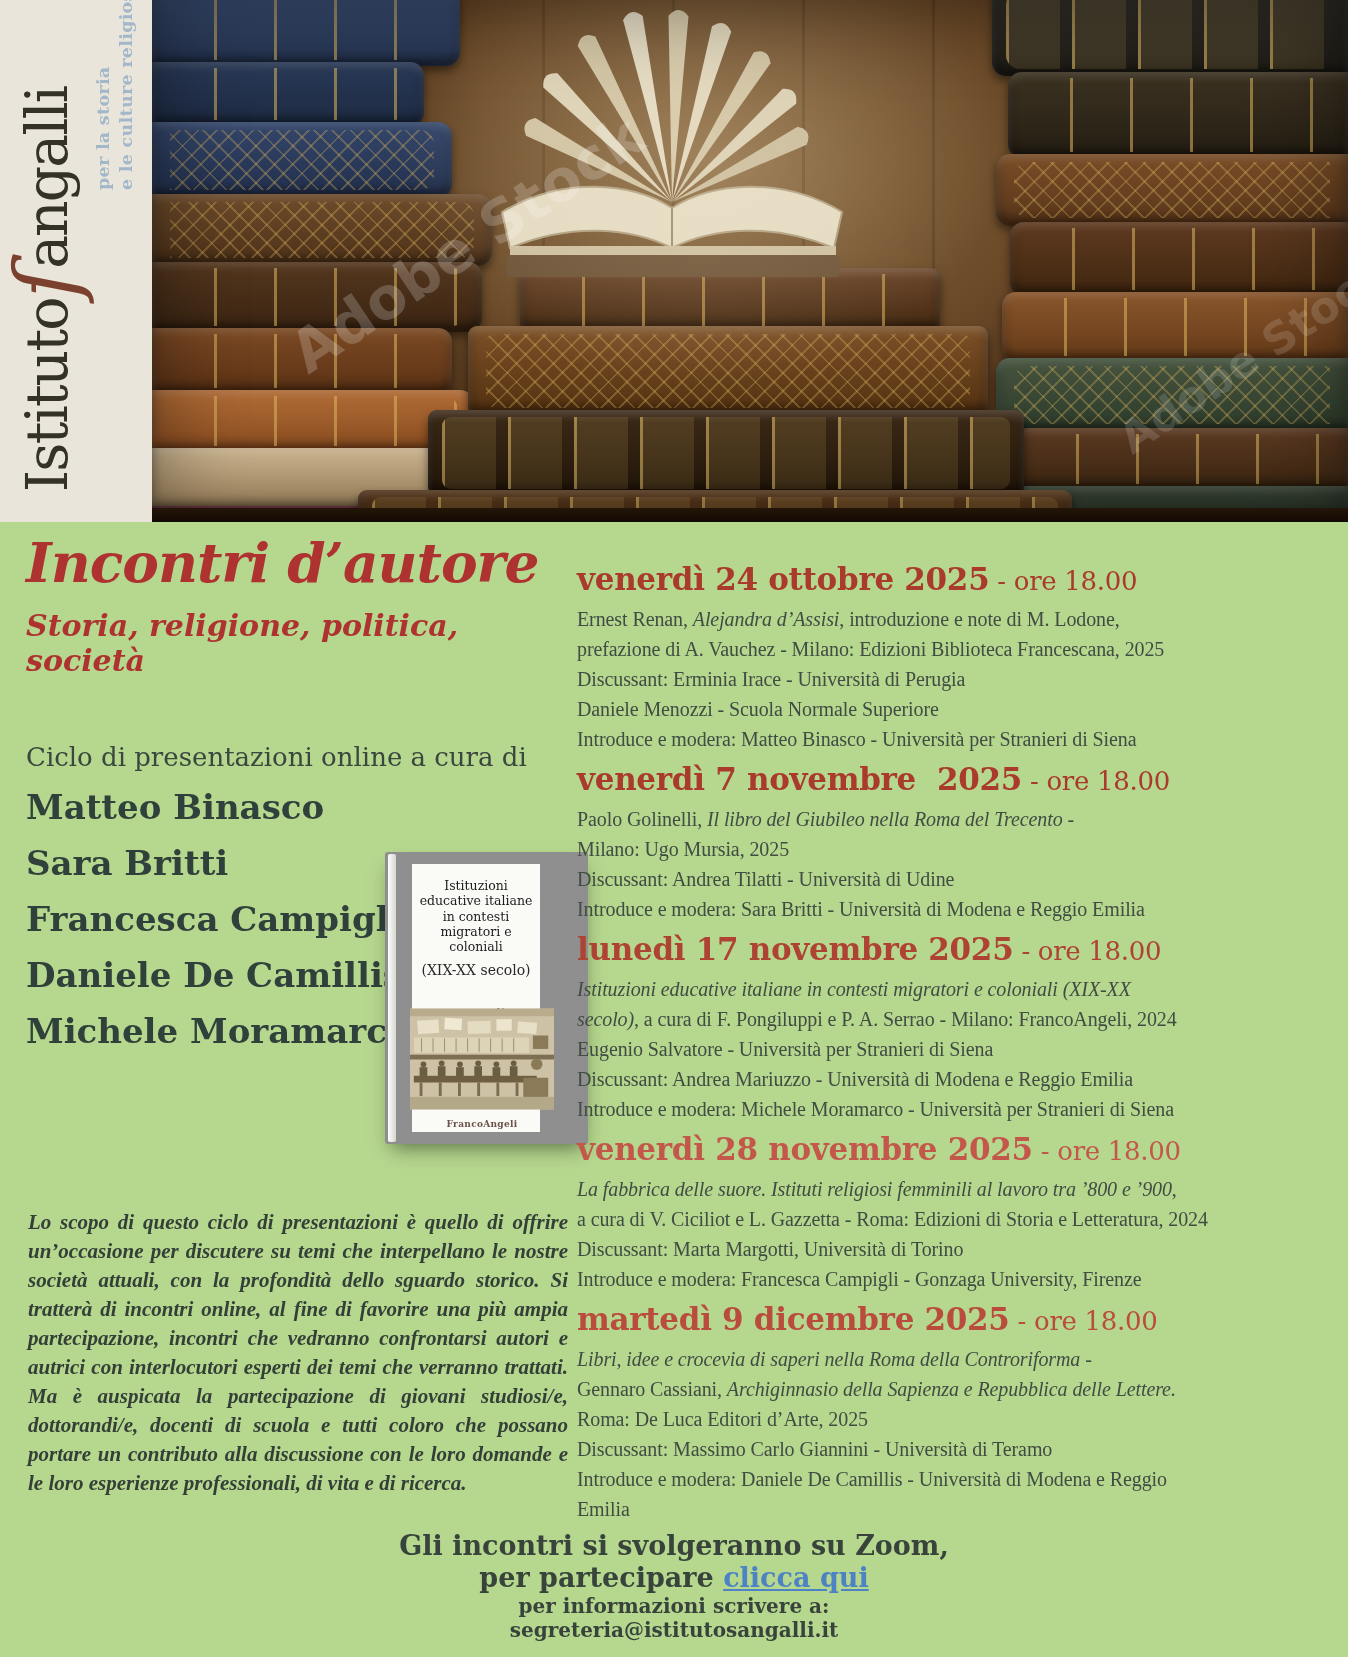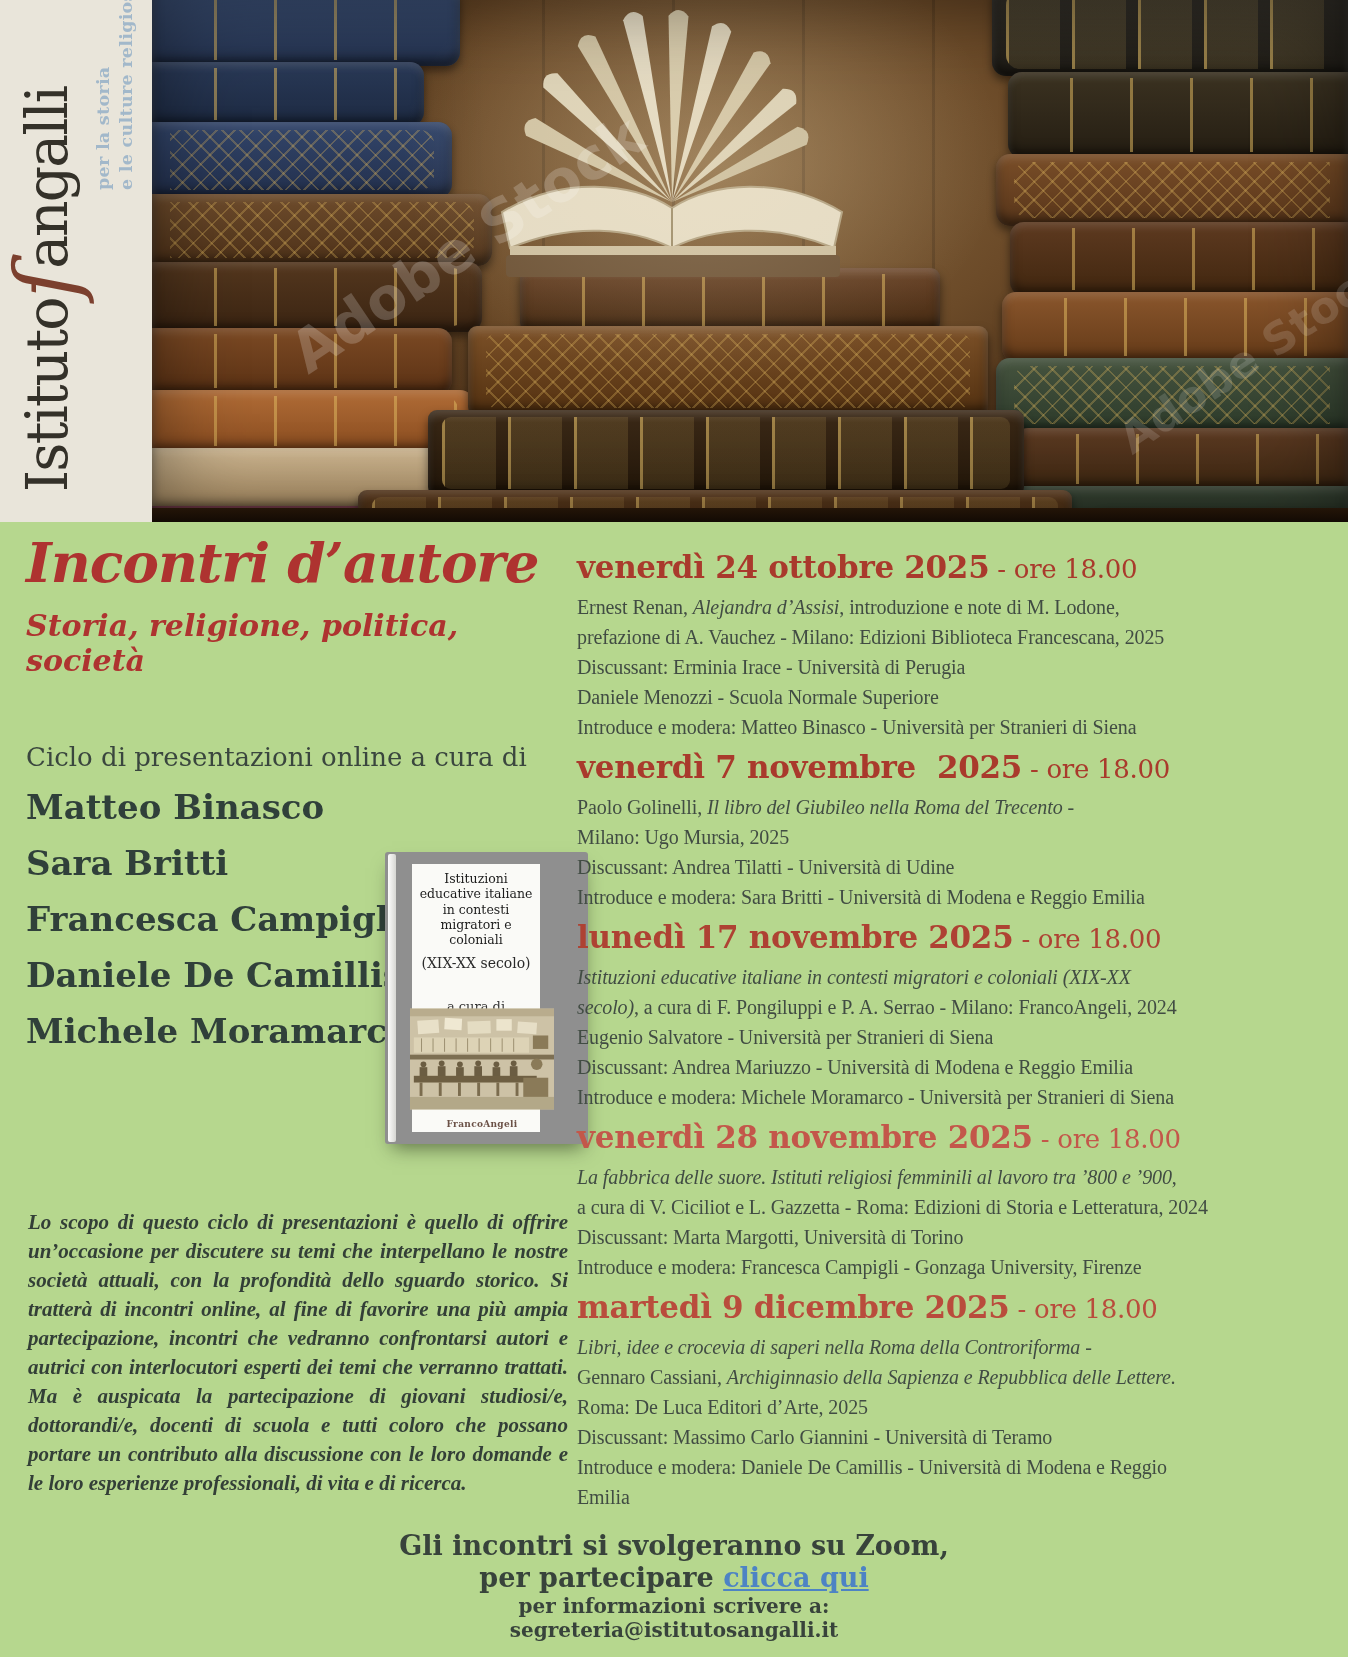--- a/index.html
+++ b/index.html
@@ -64,33 +64,33 @@
   .descr{position:absolute;left:2px;top:678px;width:540px;margin:0;
     font-family:"Liberation Serif",serif;font-style:italic;font-weight:bold;
     font-size:21px;line-height:29px;text-align:justify;color:#333f37;}
 
   
   .book{position:absolute;left:385px;top:330px;width:203px;height:292px;background:#8f8f8f;border-radius:3px;
     box-shadow:1px 10px 18px -6px rgba(25,35,15,.55);}
   .bk-spine-hl{position:absolute;left:3px;top:2px;bottom:2px;width:8px;border-radius:2px;
     background:linear-gradient(90deg,#fdfdfc,#d6d6d2);}
   .bk-panel{position:absolute;left:27px;top:12px;bottom:12px;width:128px;background:#fafaf7;text-align:center;}
-  .bk-title{margin:7px 6px 0;font-size:12.5px;line-height:1.22;color:#1d1d1d;}
+  .bk-title{margin:14px 6px 0;font-size:12.5px;line-height:1.22;color:#1d1d1d;}
   .bk-sub{margin-top:8px;font-size:14px;color:#2a2a2a;}
   .bk-cura{margin-top:28px;font-size:13px;color:#333;}
   .bk-ed{font-size:9.5px;line-height:1.3;color:#222;}
   .bk-photo{position:absolute;left:25px;top:155px;width:144px;height:104px;}
   .bk-pub{position:absolute;left:25px;bottom:15px;width:144px;text-align:center;
     font-size:9px;font-weight:bold;letter-spacing:.3px;color:#6b5147;}
 
   
   .right-col{position:absolute;left:577px;top:24px;width:760px;}
   .event{margin-bottom:6px;}
   .event-heading{font-size:31px;font-weight:bold;line-height:36px;margin:7px 0 5px;letter-spacing:-.3px;}
-  .event:first-child .event-heading{margin-top:3px;}
+  .event:first-child .event-heading{margin-top:15px;}
   .event-date{white-space:pre-wrap;}
   .event-time{font-size:26px;font-weight:normal;}
   .event-line{font-family:"Liberation Serif",serif;font-size:20px;line-height:30px;
     color:#414c43;white-space:nowrap;letter-spacing:-.1px;}
   .event-line .it{font-style:italic;}
 
   
   .footer{position:absolute;left:0;right:0;top:1008px;text-align:center;color:#38433b;}
   .f1,.f2{font-size:27px;font-weight:bold;line-height:32px;}
   .f3,.f4{font-size:20px;font-weight:bold;line-height:24px;}

